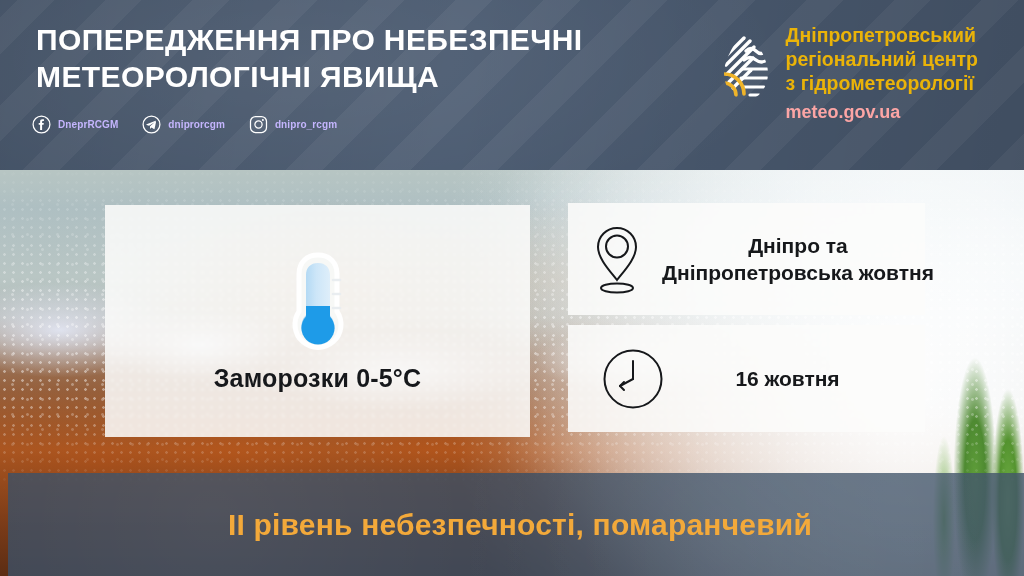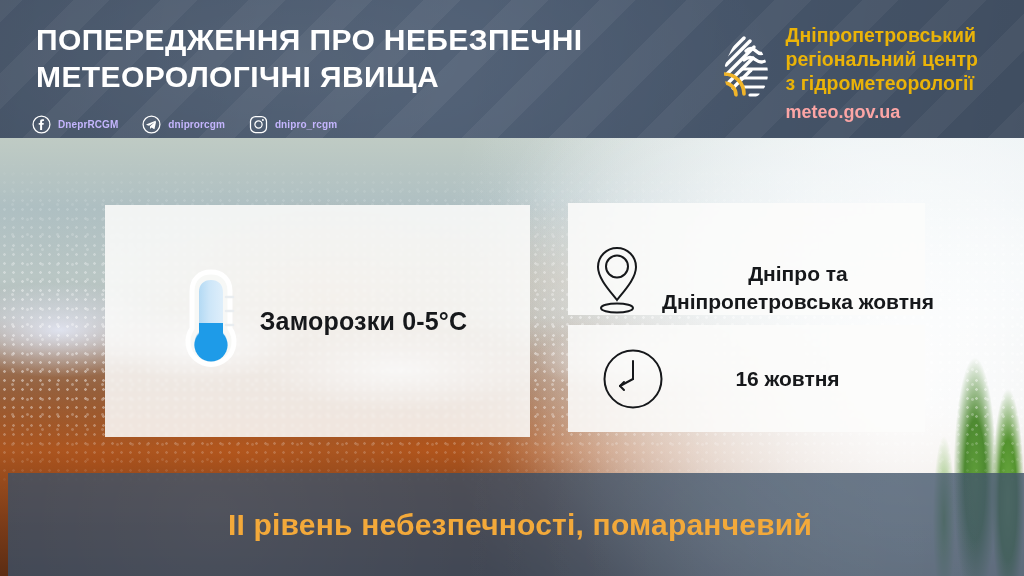--- a/index.html
+++ b/index.html
@@ -63,21 +63,21 @@
       radial-gradient(circle, rgba(255,255,255,0.7) 1px, rgba(255,255,255,0) 1.8px);
     background-size: 9px 9px, 15px 15px;
     background-position: 0 0, 5px 7px;
     opacity:0.5;
     -webkit-mask-image: linear-gradient(180deg, rgba(0,0,0,0) 0%, rgba(0,0,0,0.95) 45%, rgba(0,0,0,0.9) 72%, rgba(0,0,0,0) 100%);
             mask-image: linear-gradient(180deg, rgba(0,0,0,0) 0%, rgba(0,0,0,0.95) 45%, rgba(0,0,0,0.9) 72%, rgba(0,0,0,0) 100%);
   }
 
   
   .header {
-    position:absolute; left:0; top:0; width:1024px; height:138px;
+    position:absolute; left:0; top:0; width:1024px; height:170px;
     background:#4a5a70;
     overflow:hidden;
   }
   .header-stripes {
     position:absolute; inset:0;
     background-image: repeating-linear-gradient(
       -45deg,
       rgba(255,255,255,0.052) 0px,
       rgba(255,255,255,0.052) 26px,
       rgba(255,255,255,0) 26px,
@@ -133,33 +133,33 @@
   }
 
   
   .card {
     position:absolute;
     background:rgba(252,252,250,0.87);
     backdrop-filter:blur(1px);
   }
   .card-temp {
     left:105px; top:205px; width:425px; height:232px;
-    display:flex; flex-direction:row;
+    display:flex; flex-direction:column;
     align-items:center; justify-content:center;
     gap:6px;
   }
   .thermo-wrap { width:86px; height:108px; }
   .temp-label {
     color:#16181b; font-size:25px; font-weight:bold; letter-spacing:0.2px;
     white-space:nowrap;
   }
 
   .card-loc {
     left:568px; top:203px; width:357px; height:112px;
-    display:flex; align-items:flex-end; gap:16px;
+    display:flex; align-items:center; gap:16px;
     padding-left:20px; padding-right:14px;
   }
   .card-date {
     left:568px; top:325px; width:357px; height:107px;
     display:flex; align-items:center; gap:0;
     padding-left:34px; padding-right:14px;
   }
   .card-icon { flex:0 0 auto; display:flex; align-items:center; justify-content:center; }
   .card-copy {
     flex:1 1 auto;

